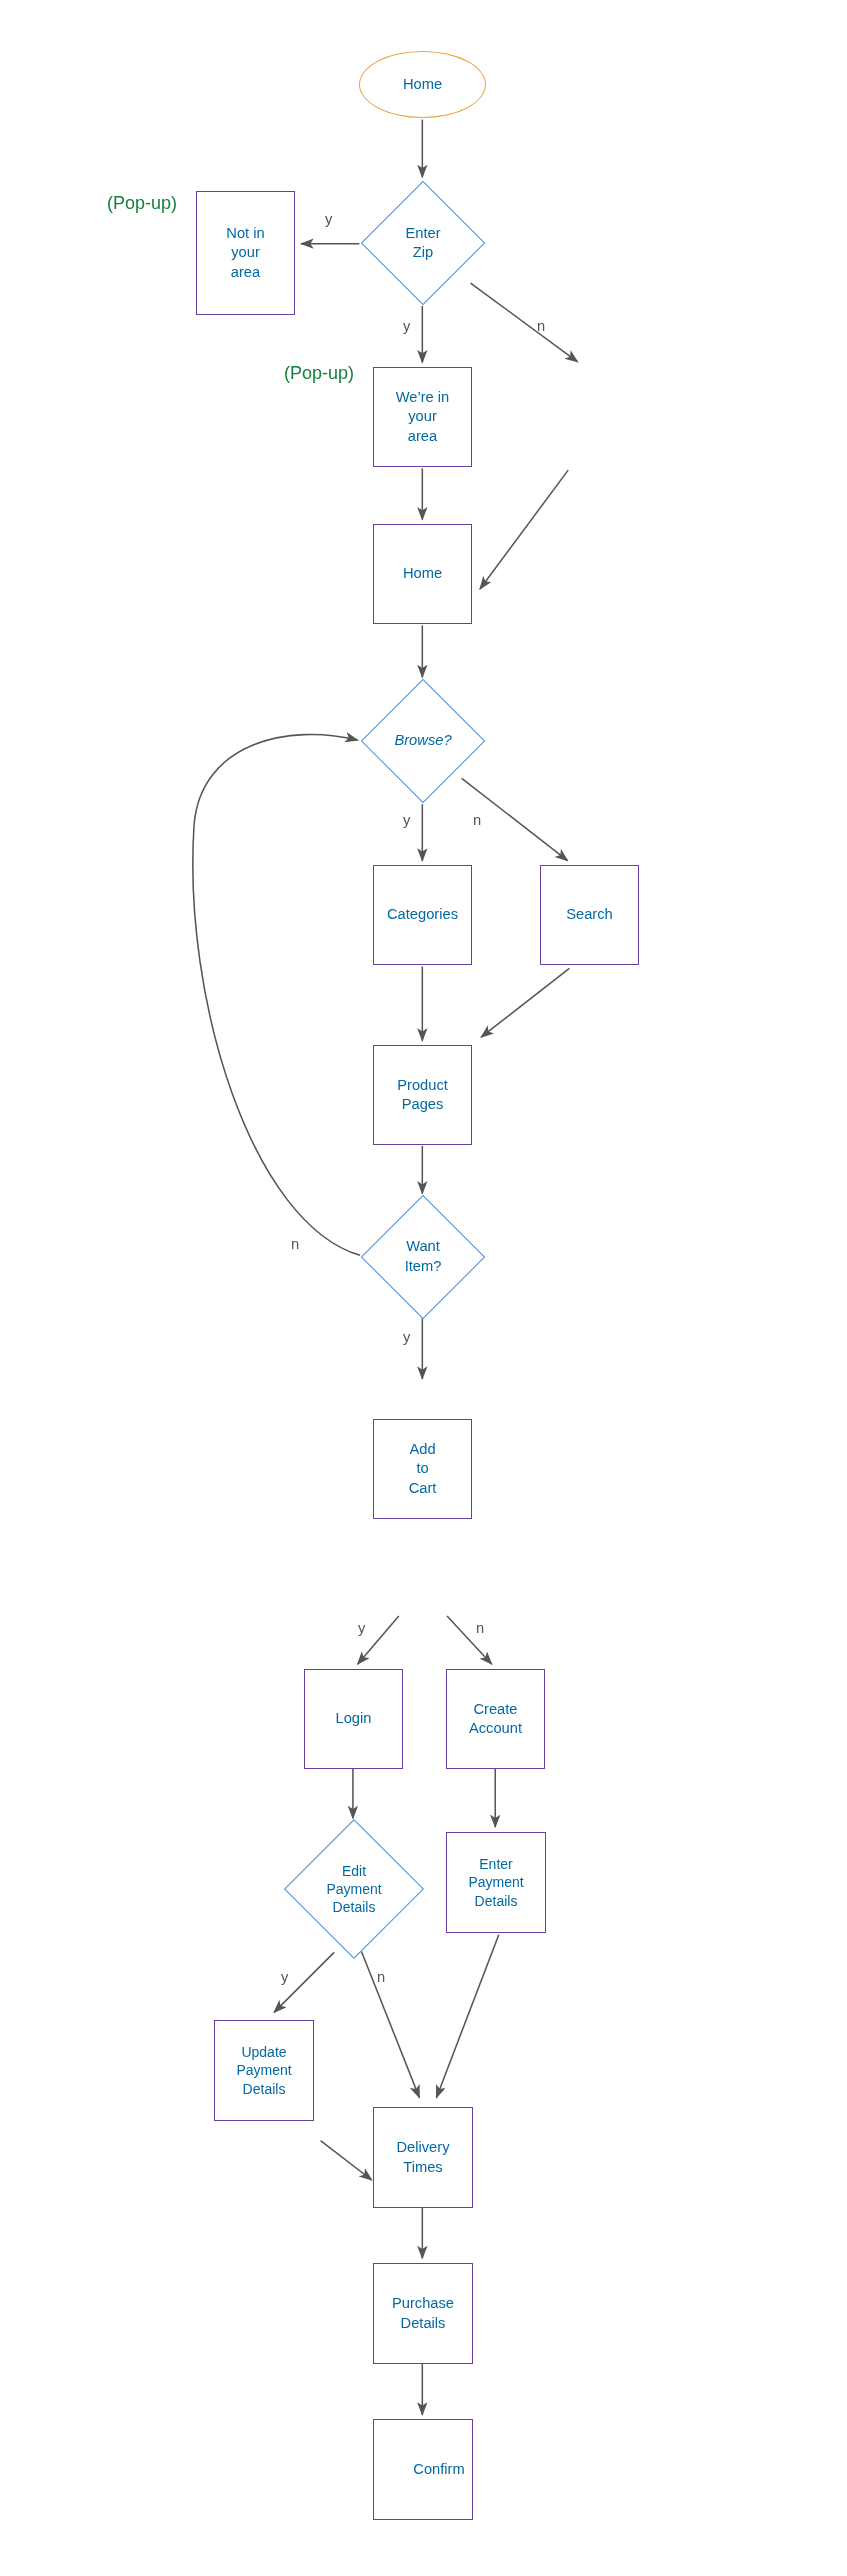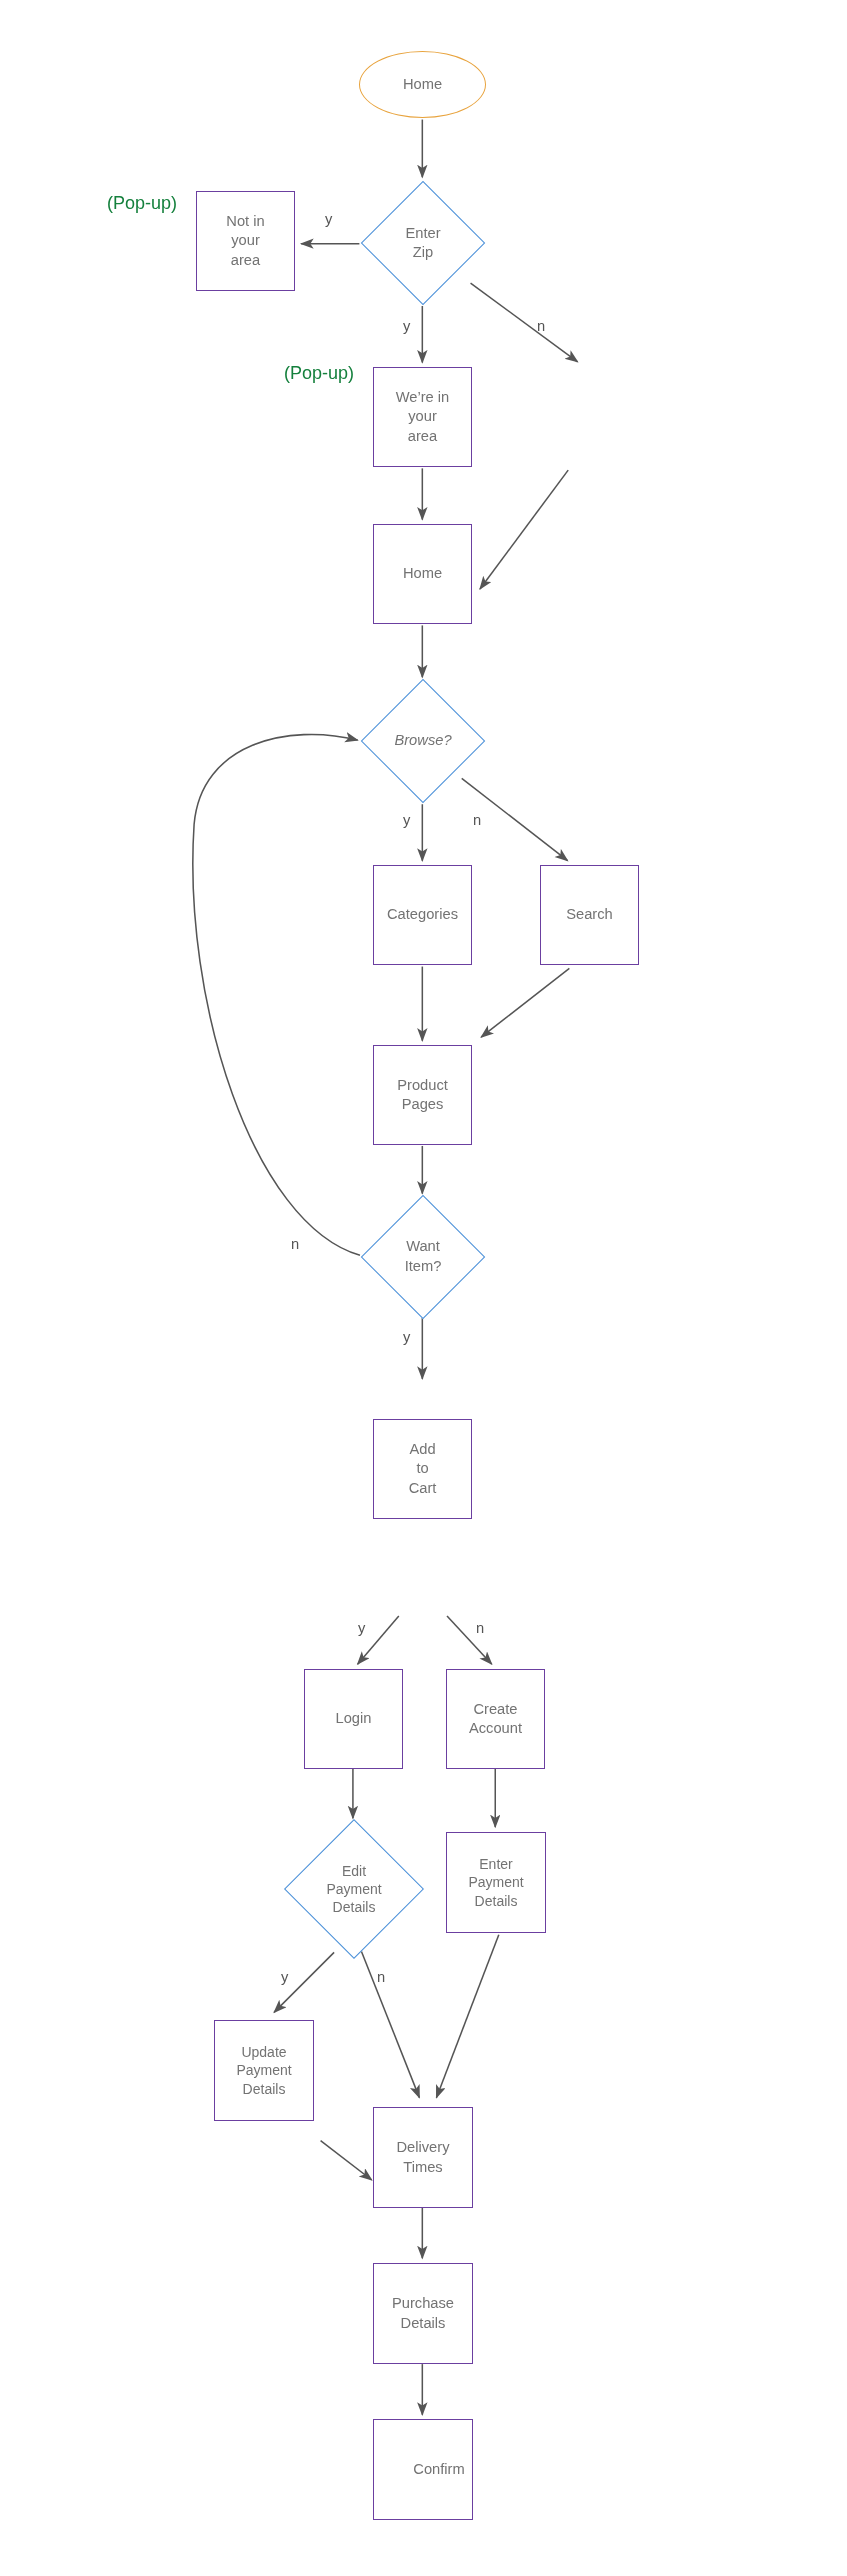--- a/index.html
+++ b/index.html
@@ -23,21 +23,21 @@
     pointer-events:none;
   }
   
   .node{
     position:absolute;
     box-sizing:border-box;
     display:flex;
     align-items:center;
     justify-content:center;
     text-align:center;
-    color:#737373;
+    color:#0369a1;
     line-height:1.30;
   }
   .node .lbl{
     display:block;
     width:100%;
     white-space:pre-line;
     padding:0 3.5px;
     box-sizing:border-box;
   }
   
@@ -169,21 +169,21 @@
   <div class="node term" style="left:359px; top:51px; width:127px; height:67px;">
     <span class="lbl">Home</span>
   </div>
 
   <div class="node dec" style="left:361px; top:181px; width:124px; height:124px;">
     <span class="rot" style="width:88px; height:88px;"></span>
     <span class="lbl">Enter
 Zip</span>
   </div>
 
-  <div class="node proc" style="left:196px; top:191px; width:99px; height:100px;">
+  <div class="node proc" style="left:196px; top:191px; width:99px; height:124px;">
     <span class="lbl">Not in
 your
 area</span>
   </div>
 
   <div class="node proc" style="left:373px; top:367px; width:99px; height:100px;">
     <span class="lbl">We’re in
 your
 area</span>
   </div>

